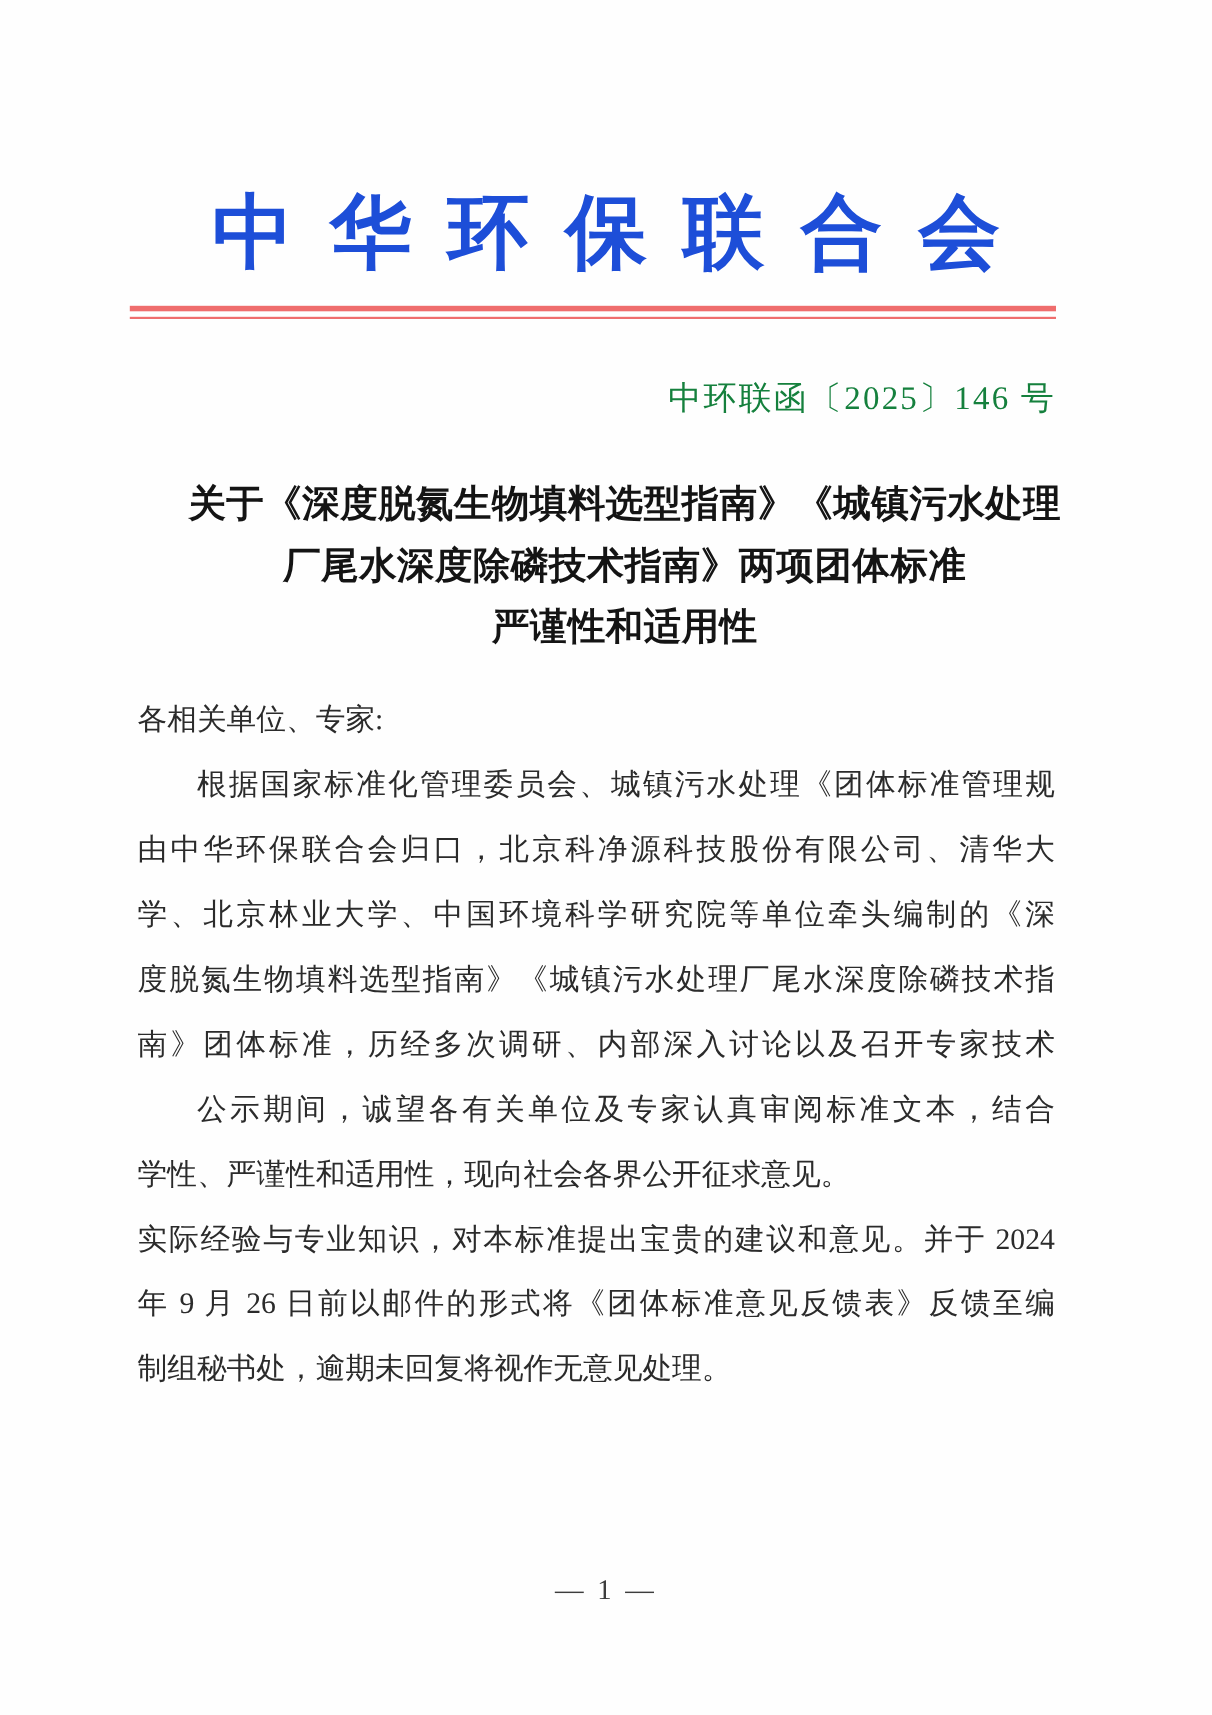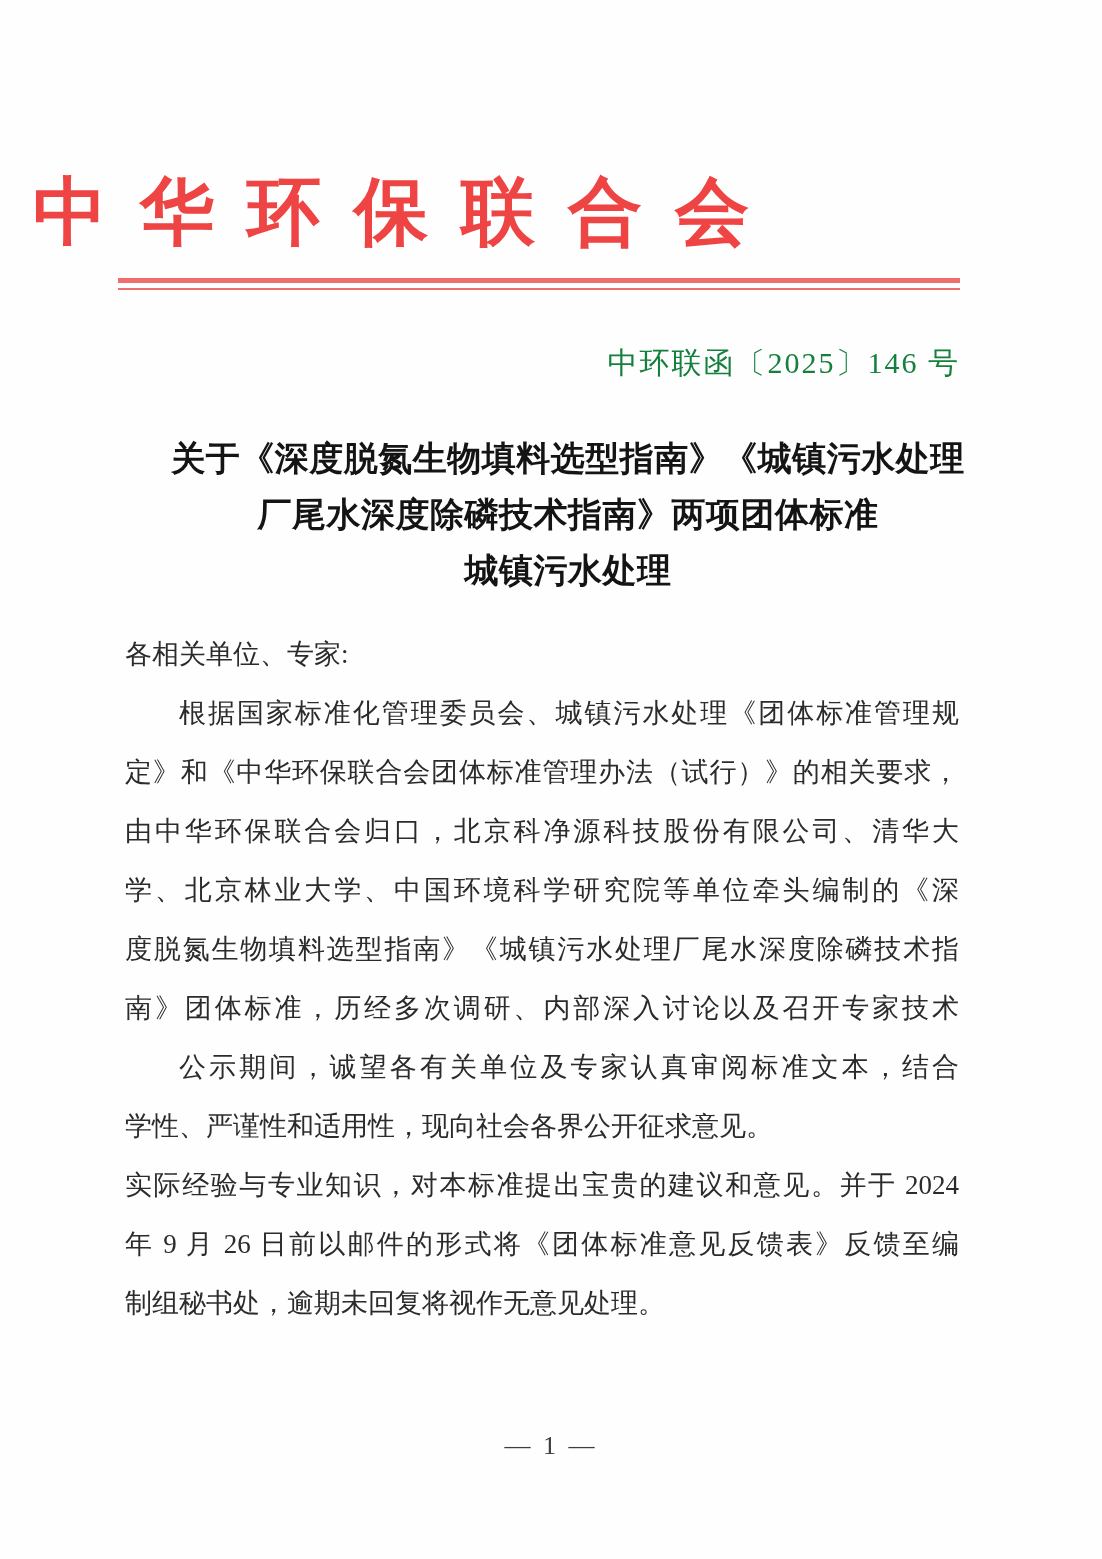--- a/index.html
+++ b/index.html
@@ -10,25 +10,25 @@
     height: 1559px;
     margin: 0 auto;
     background: #fefefe;
     overflow: hidden;
     font-family: "Liberation Serif", "DejaVu Serif", serif;
     color: #222222;
   }
   
   .org-name {
     margin-top: 170px;
-    text-align: left;
+    text-align: center;
     font-size: 74px;
     line-height: 85px;
     font-weight: 700;
-    color: #ef4444;
+    color: #1d4ed8;
     letter-spacing: 33px;
     text-indent: 33px;
     white-space: nowrap;
   }
   .rule { background: #ef6d6d; margin-left: 118px; width: 842px; }
   .rule-thick { height: 5px; margin-top: 23px; }
   .rule-thin  { height: 2px; margin-top: 5px; }
   
   .doc-number {
     margin-top: 55px;
@@ -88,28 +88,27 @@
     <div class="org-name">中华环保联合会</div>
     <div class="rule rule-thick"></div>
     <div class="rule rule-thin"></div>
   </header>
 
   <div class="doc-number">中环联函〔2025〕146 号</div>
 
   <h1 class="doc-title">
     <span class="title-line">关于《深度脱氮生物填料选型指南》《城镇污水处理</span>
     <span class="title-line">厂尾水深度除磷技术指南》两项团体标准</span>
-    <span class="title-line">城镇污水处理</span>
+    <span class="title-line">严谨性和适用性</span>
   </h1>
 
   <main class="body-text">
     <div class="line salutation">各相关单位、专家:</div>
 
     <div class="line indent">根据国家标准化管理委员会、城镇污水处理《团体标准管理规</div>
-    <div class="line">定》和《中华环保联合会团体标准管理办法（试行）》的相关要求，</div>
     <div class="line">由中华环保联合会归口，北京科净源科技股份有限公司、清华大</div>
     <div class="line">学、北京林业大学、中国环境科学研究院等单位牵头编制的《深</div>
     <div class="line">度脱氮生物填料选型指南》《城镇污水处理厂尾水深度除磷技术指</div>
     <div class="line">南》团体标准，历经多次调研、内部深入讨论以及召开专家技术</div>
     <div class="line indent">公示期间，诚望各有关单位及专家认真审阅标准文本，结合</div>
 
     <div class="line last">学性、严谨性和适用性，现向社会各界公开征求意见。</div>
     <div class="line">实际经验与专业知识，对本标准提出宝贵的建议和意见。并于 2024</div>
     <div class="line">年 9 月 26 日前以邮件的形式将《团体标准意见反馈表》反馈至编</div>
     <div class="line last">制组秘书处，逾期未回复将视作无意见处理。</div>

